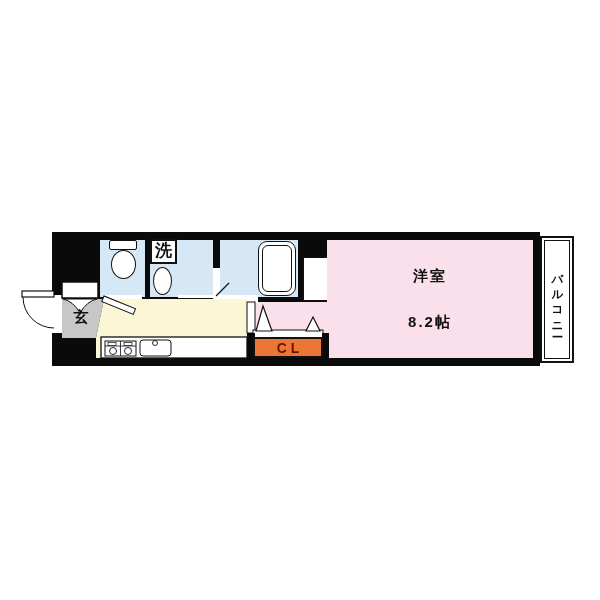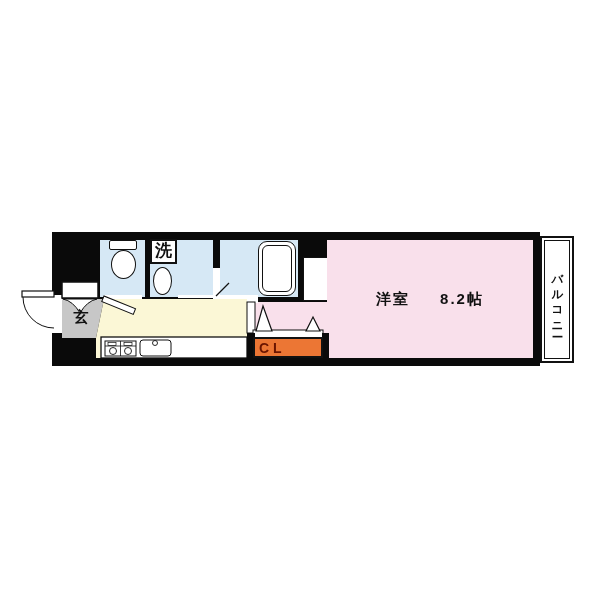--- a/index.html
+++ b/index.html
@@ -8,27 +8,27 @@
   .abs{position:absolute;box-sizing:border-box;}
   .walls{background:#0a0a0a;}
   .room-blue{background:#d6e8f5;}
   .room-pink{background:#f9e0eb;}
   .room-yellow{background:#fbf7d6;}
   .fixture{background:#ffffff;border:1.3px solid #111;}
   .opening{background:#ffffff;}
   .lbl{color:#111;font-weight:bold;line-height:1.1;}
   #wash-label-box{background:#fff;border:2px solid #111;display:flex;align-items:center;justify-content:center;
                   font-size:17px;font-weight:bold;}
-  #cl-box{background:#ec7634;border:2px solid #111;display:flex;align-items:center;justify-content:flex-start;
+  #cl-box{background:#ec7634;border:2px solid #111;display:flex;align-items:center;justify-content:center;
           color:#6b1500;font-weight:bold;font-size:14px;letter-spacing:4px;padding-left:4px;}
   #balcony-outer{background:#ffffff;border:2px solid #111;}
   #balcony-inner{position:absolute;left:2px;top:2px;right:2px;bottom:2px;border:1px solid #111;
                  display:flex;align-items:center;justify-content:center;}
   #balcony-label{writing-mode:vertical-rl;font-size:11.5px;font-weight:bold;letter-spacing:3px;color:#111;}
-  #room-label{display:flex;align-items:center;justify-content:center;
+  #room-label{display:flex;flex-direction:column;align-items:center;justify-content:center;
               font-size:15px;letter-spacing:2px;gap:30px;}
   #tub-outer{background:#fff;border:1.5px solid #111;border-radius:9px;}
   #tub-inner{position:absolute;left:3px;top:3px;right:3px;bottom:3px;border:1px solid #111;border-radius:6px;}
   .ellipse{border-radius:50%;}
   svg{position:absolute;left:0;top:0;}
 </style>
 </head>
 <body>
 
 <div id="canvas">

